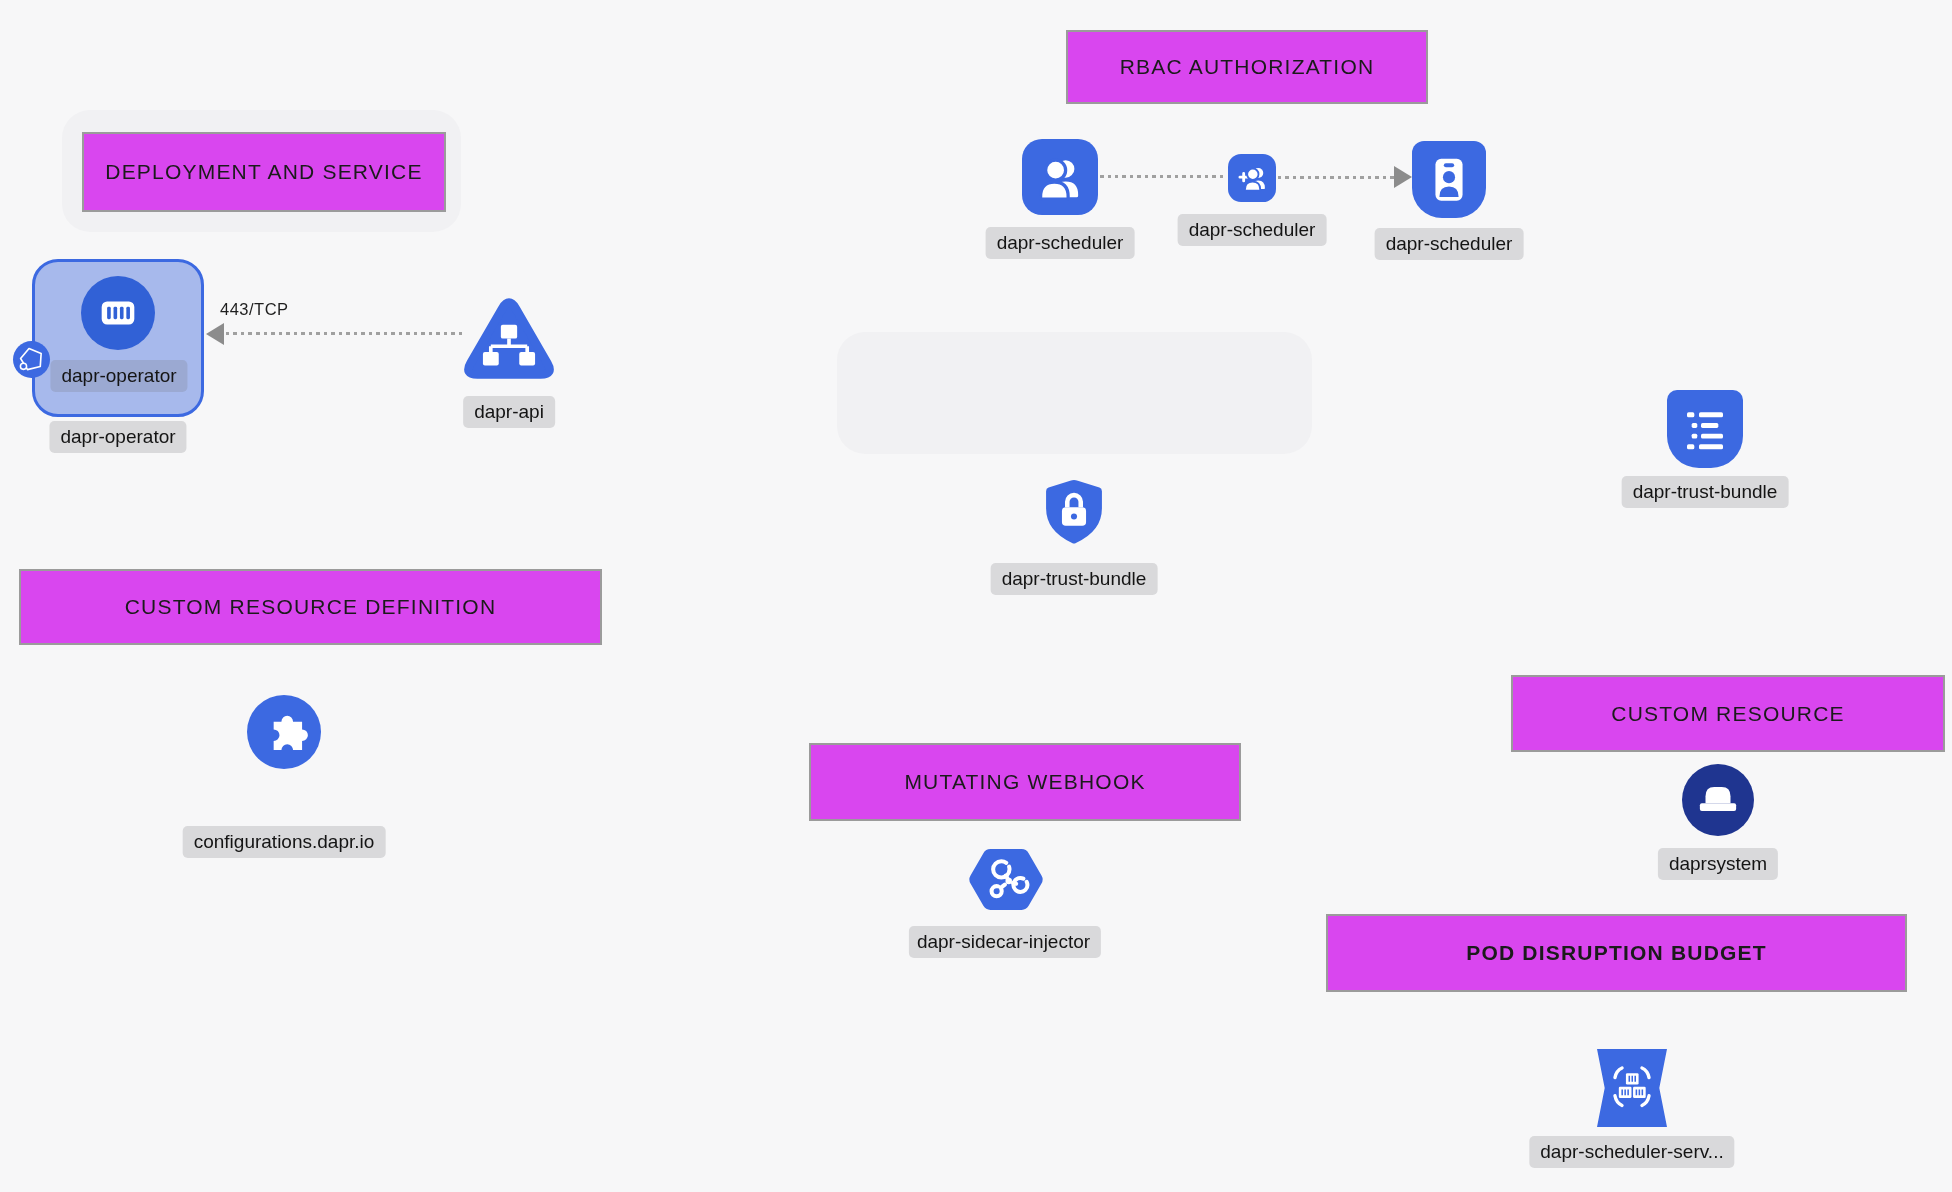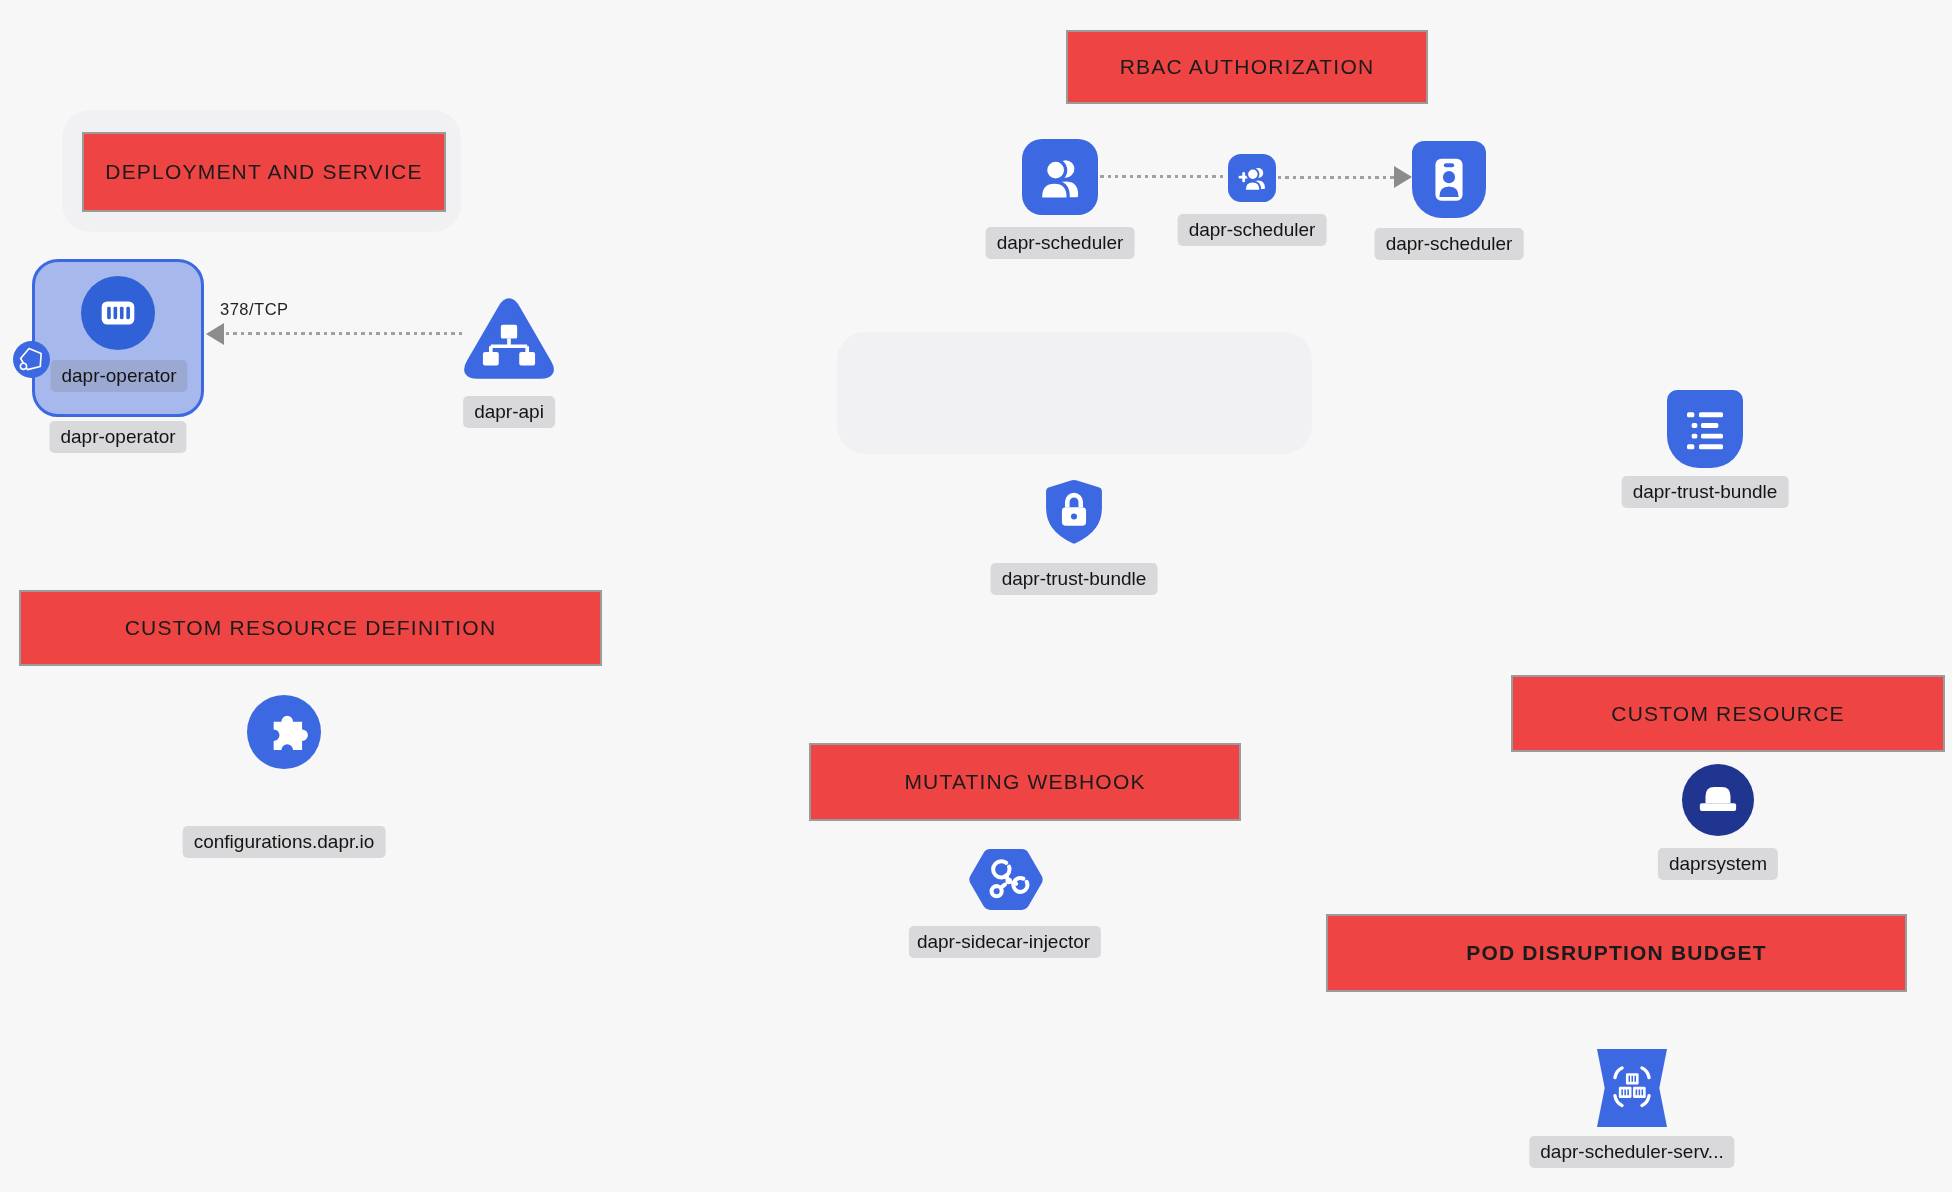--- a/index.html
+++ b/index.html
@@ -2,21 +2,21 @@
 <html><head>
 <meta charset="utf-8">
 <style>
   html,body{margin:0;padding:0;}
   body{background:#f7f7f8;font-family:"Liberation Sans","DejaVu Sans",sans-serif;}
   #canvas{position:relative;width:1952px;height:1192px;background:#f7f7f8;overflow:hidden;}
 
   .halo{position:absolute;background:#f1f1f3;border-radius:28px;}
   .section-box{
     position:absolute;display:flex;align-items:center;justify-content:center;
-    background:#ef4444;border:2px solid #9b9b9b;
+    background:#d946ef;border:2px solid #9b9b9b;
     color:#1b1b1b;font-size:21px;letter-spacing:1.2px;font-weight:400;
   }
   .node-label{
     position:absolute;transform:translate(-50%,0);white-space:nowrap;
     background:rgba(112,113,120,0.22);color:#141414;font-size:19px;
     padding:4px 11px;border-radius:5px;line-height:1.25;
   }
   .edge{position:absolute;height:3px;
     background-image:repeating-linear-gradient(90deg,#a0a0a0 0 3.5px,transparent 3.5px 7.5px);}
   .arrow-right{position:absolute;width:0;height:0;
@@ -102,21 +102,21 @@
   <div class="icon circle2" style="left:13px;top:341px;width:37px;height:37px;">
     <svg width="37" height="37" viewBox="0 0 36 36">
       <polygon points="18,7 28.3,14.5 24.4,26.6 11.6,26.6 7.7,14.5" fill="none" stroke="#fff" stroke-width="1.6" stroke-linejoin="round" transform="rotate(-14 18 17)"></polygon>
       <circle cx="10.2" cy="24.6" r="3" fill="#3c69e1" stroke="#fff" stroke-width="1.5"></circle>
     </svg>
   </div>
   <div class="node-label" style="left:118px;top:421px;">dapr-operator</div>
 
   <div class="arrow-left" style="left:206px;top:323px;"></div>
   <div class="edge" style="left:226px;top:332px;width:238px;"></div>
-  <div class="edge-label" style="left:220px;top:300px;">378/TCP</div>
+  <div class="edge-label" style="left:220px;top:300px;">443/TCP</div>
 
   <div class="icon" style="left:463px;top:297px;width:92px;height:88px;">
     <svg width="92" height="88" viewBox="0 0 96 90">
       <path d="M41,11 q7,-12 14,0 l33,57 q7,12 -7,12 H15 q-14,0 -7,-12 Z" fill="#3c69e1" stroke="#3c69e1" stroke-width="9" stroke-linejoin="round"></path>
       <rect x="39.5" y="28" width="17" height="14.5" rx="2" fill="#fff"></rect>
       <path d="M48,42.5 v8 M29,50.5 h38 M29,50.5 v6 M67,50.5 v6" stroke="#fff" stroke-width="3.8" fill="none"></path>
       <rect x="20.8" y="56.5" width="16.5" height="14" rx="2" fill="#fff"></rect>
       <rect x="58.7" y="56.5" width="16.5" height="14" rx="2" fill="#fff"></rect>
     </svg>
   </div>
@@ -142,21 +142,21 @@
         <rect x="21" y="19.5" width="13" height="3.7" rx="1.2"></rect>
         <rect x="14" y="27.5" width="4.2" height="3.7" rx="1.2"></rect>
         <rect x="21" y="27.5" width="16.5" height="3.7" rx="1.2"></rect>
         <rect x="10.5" y="35.5" width="5.5" height="3.7" rx="1.2"></rect>
         <rect x="19.5" y="35.5" width="18" height="3.7" rx="1.2"></rect>
       </g>
     </svg>
   </div>
   <div class="node-label" style="left:1705px;top:476px;">dapr-trust-bundle</div>
 
-  <div class="section-box" style="left:19px;top:590px;width:579px;height:72px;justify-content:center;">
+  <div class="section-box" style="left:19px;top:569px;width:579px;height:72px;justify-content:center;">
     <span>CUSTOM RESOURCE DEFINITION</span>
   </div>
   <div class="icon circle2" style="left:247px;top:695px;width:74px;height:74px;">
     <svg width="62" height="62" viewBox="0 0 48 48">
       <path d="M16,16 h6 a4.5,4.5 0 1 1 9,0 h7 v6 a4.5,4.5 0 1 1 0,9 v7 h-7 a4.5,4.5 0 1 0 -9,0 h-6 v-7 a4.5,4.5 0 1 0 0,-9 z" fill="#fff"></path>
     </svg>
   </div>
   <div class="node-label" style="left:284px;top:778px;margin-top:48px;">configurations.dapr.io</div>
 
   <div class="section-box" style="left:809px;top:743px;width:428px;height:74px;">

